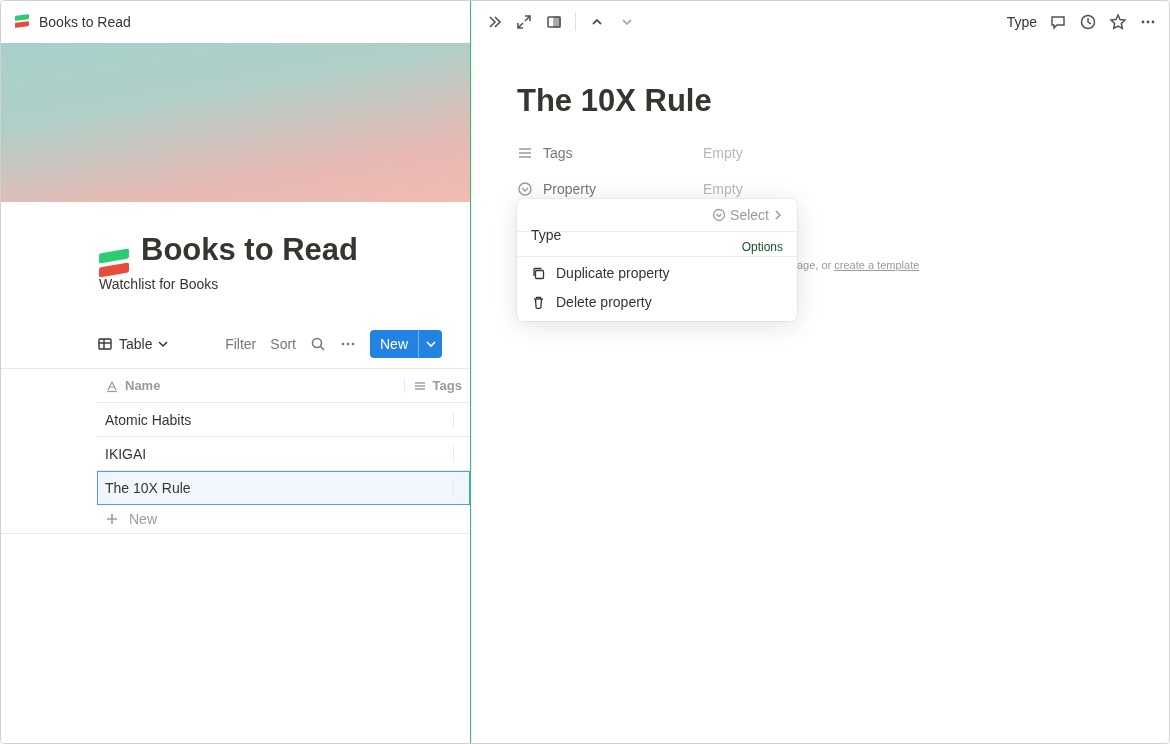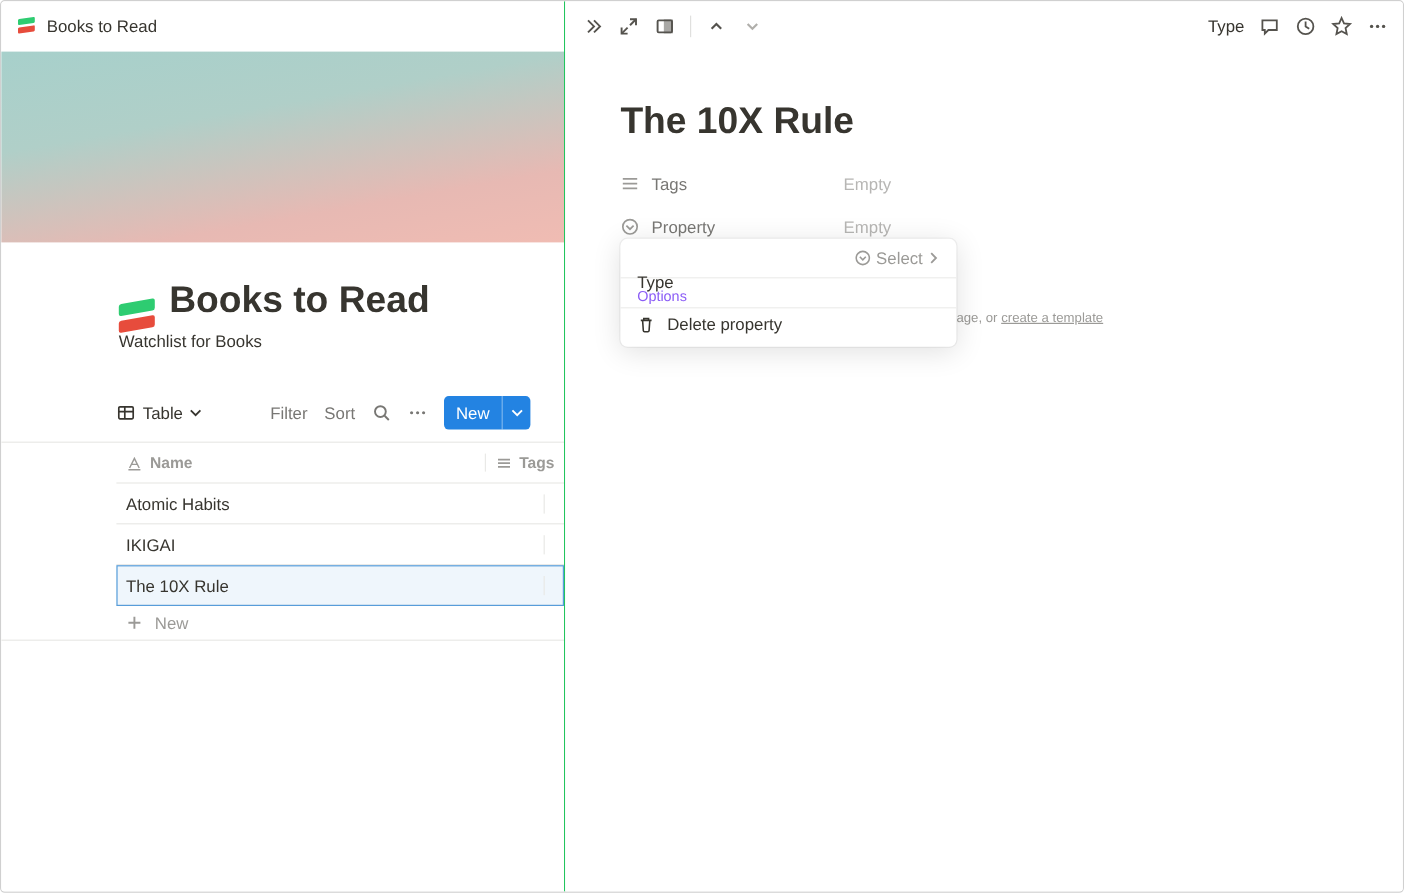--- a/index.html
+++ b/index.html
@@ -301,22 +301,23 @@
   align-items: center;
   height: 32px;
   gap: 10px;
   color: #37352f;
 }
 .popup .row .rlabel { flex: 1; margin-top: 40px; }
 .popup .row .rvalue { color: #9b9a97; display:flex; align-items:center; gap:4px; }
 .popup hr { border: none; border-top: 1px solid #ededec; margin: 0; }
 .popup .options-label {
   font-size: 12px;
-  color: #8b5cf6;
+  color: #14532d;
   padding: 8px 14px 2px;
+  text-align: right;
 }
 
 svg { display: block; }
 </style>
 </head>
 <body>
 
 <div class="left-pane">
   <div class="left-topbar">
     <span class="books-icon"></span>
@@ -524,20 +525,27 @@
       <svg width="10" height="10" viewBox="0 0 10 10">
           <path d="M3 1l4 4-4 4" stroke="#9b9a97" fill="none" stroke-width="1.5"></path>
         </svg>
     </span>
   </div>
   <hr>
 
   <div class="options-label">Options</div>
   <hr>
 
+  <div class="section row">
+    <svg width="15" height="15" viewBox="0 0 15 15" fill="none" stroke="#37352f" stroke-width="1.3">
+        <rect x="4.5" y="4.5" width="8" height="8" rx="1"></rect>
+        <path d="M3 10V3.5A1 1 0 014 2.5h6.5"></path>
+      </svg>
+    <span>Duplicate property</span>
+  </div>
   <div class="section row" style="padding-top:0">
     <svg width="15" height="15" viewBox="0 0 15 15" fill="none" stroke="#37352f" stroke-width="1.3">
         <path d="M3 4h9"></path>
         <path d="M5.5 4V2.5h4V4"></path>
         <path d="M4.5 4l.6 8.5a1 1 0 001 .9h2.8a1 1 0 001-.9L10.5 4"></path>
       </svg>
     <span>Delete property</span>
   </div>
 </div>
 

